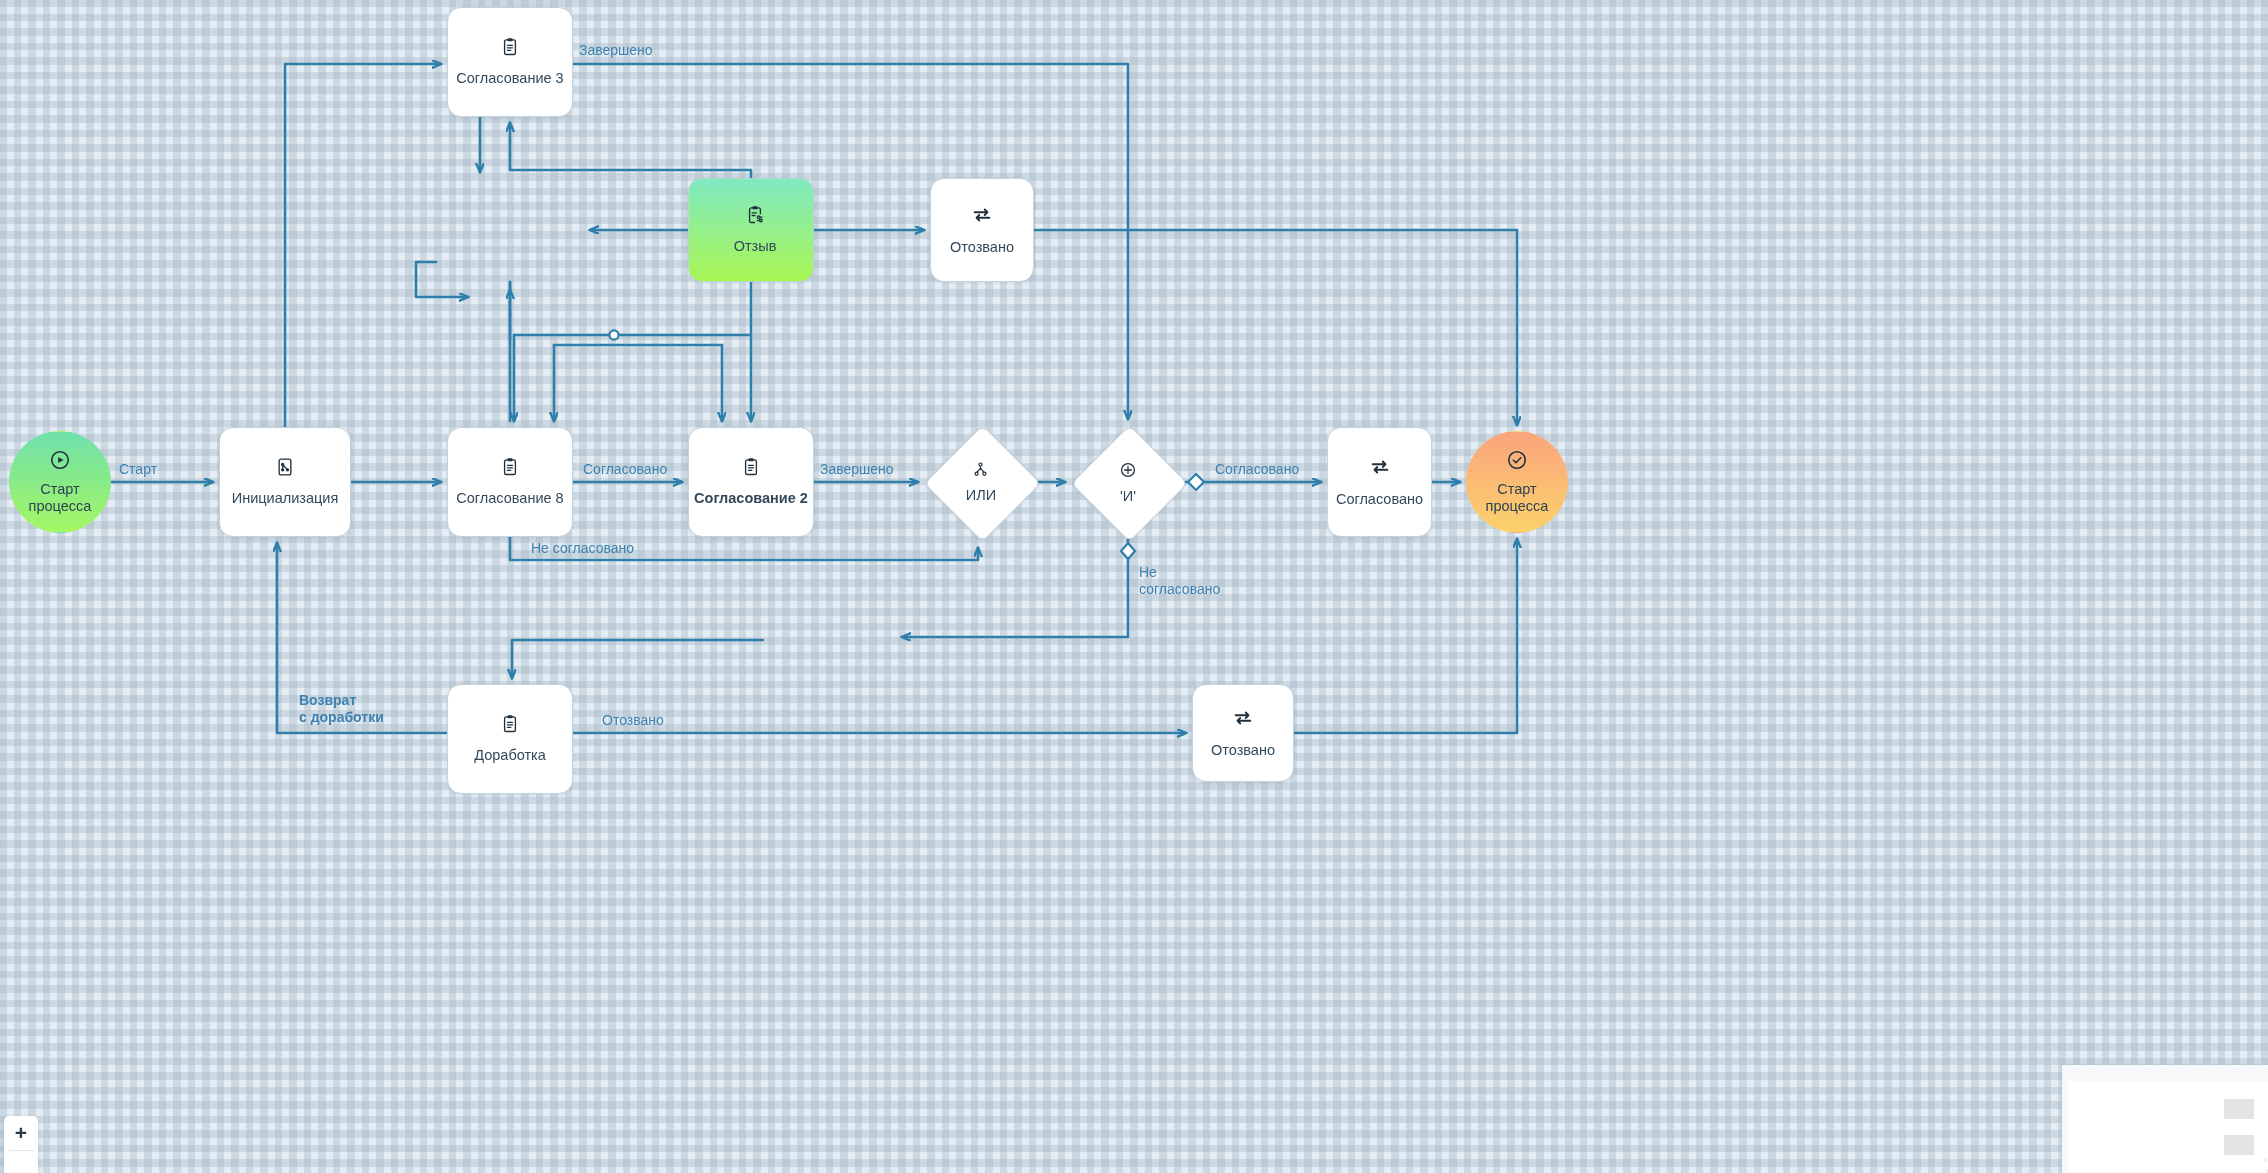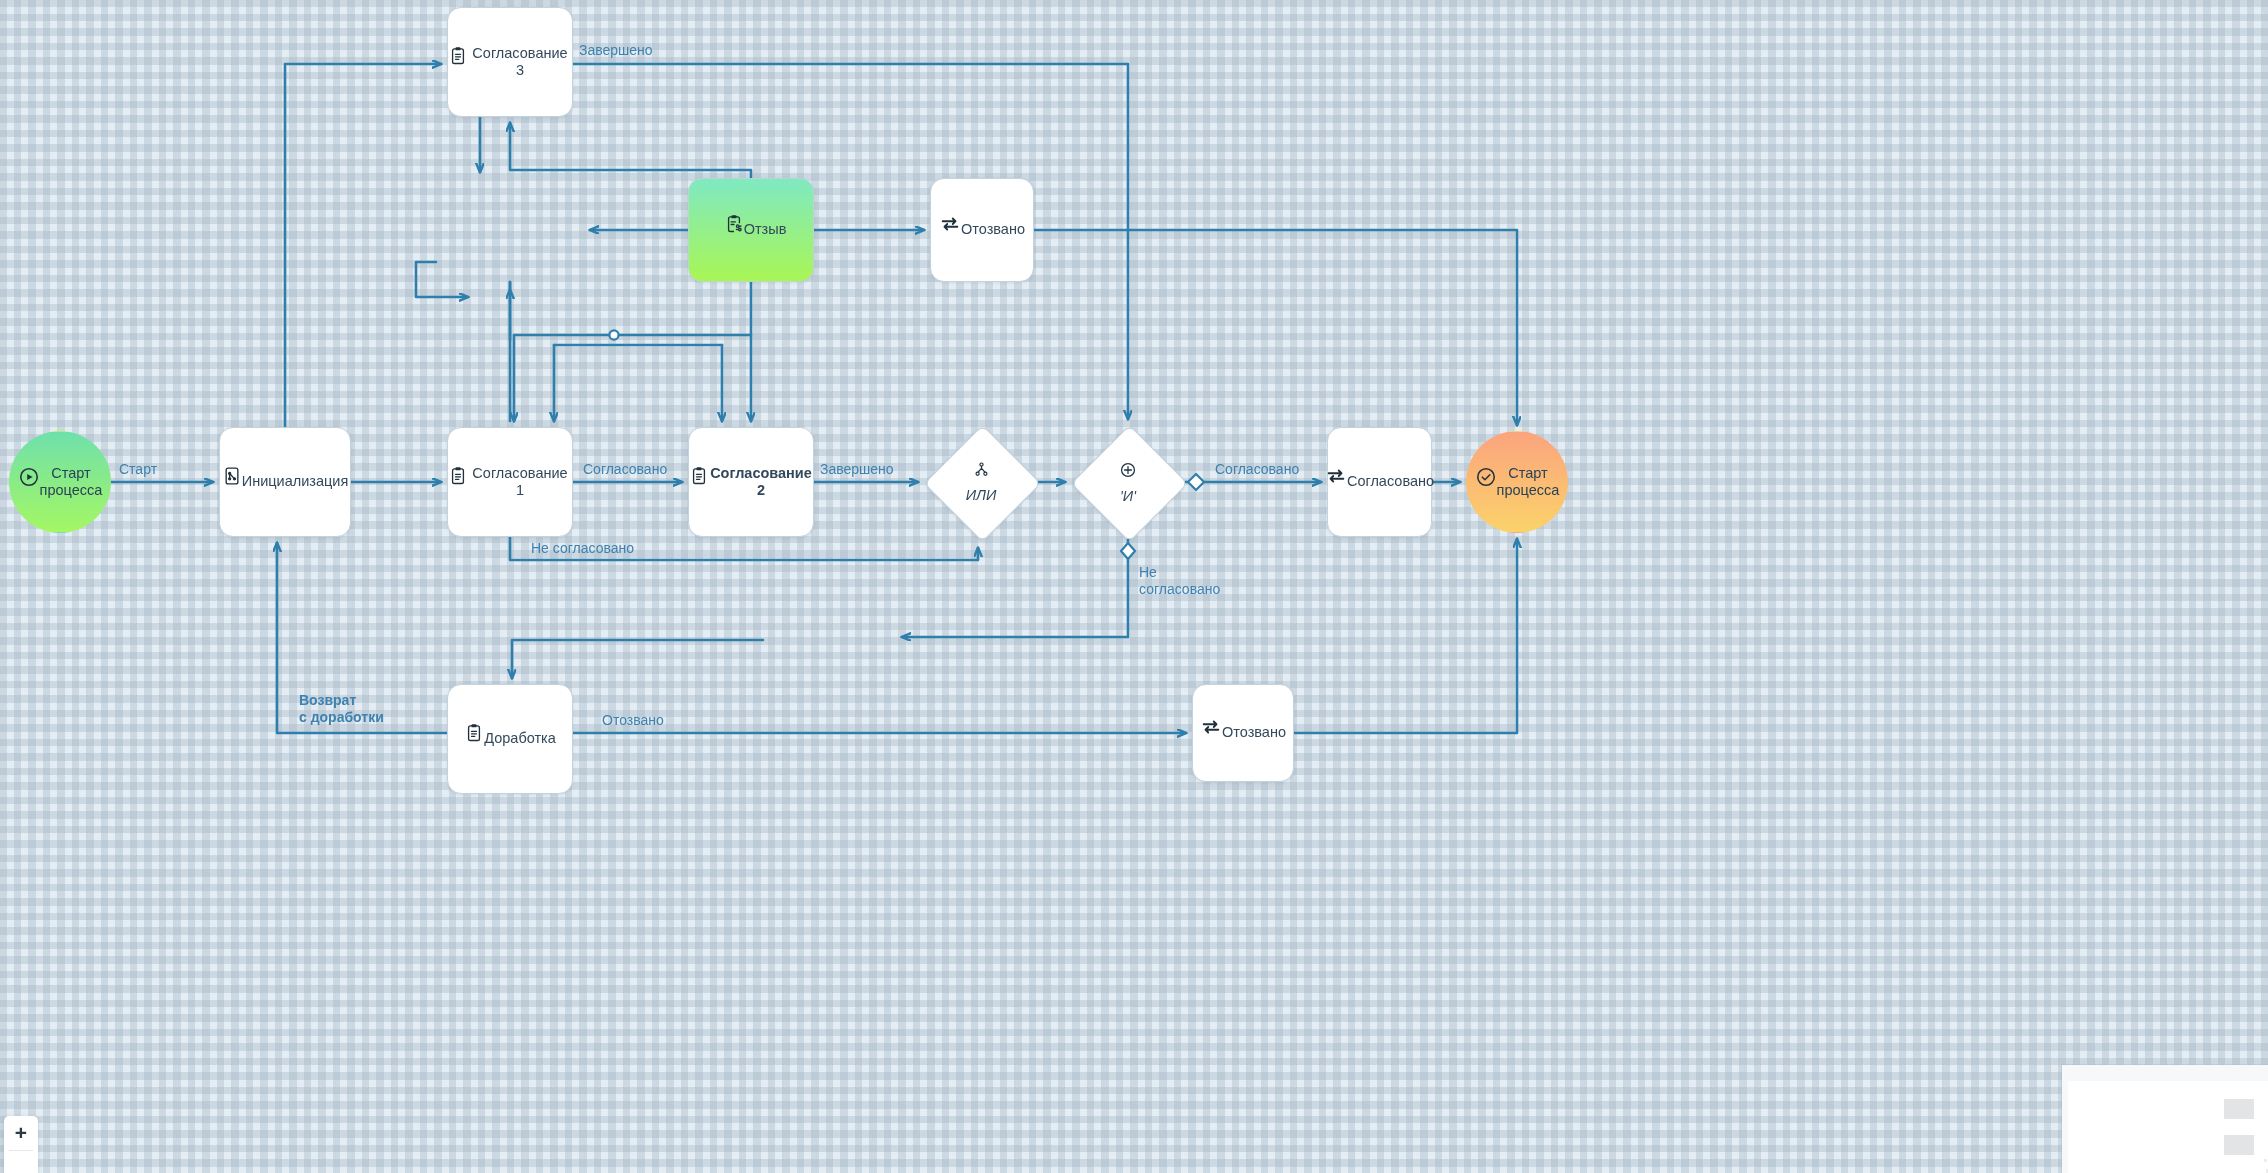--- a/index.html
+++ b/index.html
@@ -20,21 +20,21 @@
         rgba(150,170,185,.30) 0 7px, rgba(150,170,185,0) 7px 14px);
     background-size:29px 1px, 1px 29px;
     background-repeat:repeat;
     overflow:hidden;
   }
   svg.edges { position:absolute; left:0; top:0; width:2268px; height:1173px; pointer-events:none; }
 
   .node {
     position:absolute;
     box-sizing:border-box;
-    display:flex; 
+    display:flex; flex-direction:column;
     align-items:center; justify-content:center;
     color:#2b4255;
     z-index:5;
   }
   .task {
     width:126px; height:110px;
     background:#ffffff;
     border:1px solid #c3d3de;
     border-radius:14px;
     box-shadow:0 1px 3px rgba(40,70,95,.10);
@@ -60,21 +60,21 @@
   .gate { width:114px; height:114px; }
   .gate .shape {
     position:absolute; left:50%; top:50%;
     width:81px; height:81px; margin:-40.5px 0 0 -40.5px;
     background:#fff; border:1px solid #c3d3de;
     transform:rotate(45deg); border-radius:7px;
     box-shadow:0 1px 3px rgba(40,70,95,.10);
   }
   .gate .inner {
     position:relative; z-index:2;
-    display:flex; flex-direction:column; align-items:center; justify-content:flex-start;font-style:italic;
+    display:flex; flex-direction:column; align-items:center; justify-content:flex-start;
   }
   .gate .ico { margin-bottom:5px; color:#23333f; }
   .gate .lbl { font-size:14.5px; color:#33495b; }
 
   .edge-label {
     position:absolute;
     font-size:14px; line-height:1.2;
     color:#3d82b0; white-space:pre;
     z-index:6;
   }
@@ -204,21 +204,21 @@
   </div>
 
   <div class="node task" style="left:447px; top:427px;">
     <span class="ico">
       <svg width="20" height="20" viewBox="0 0 24 24" fill="none" stroke="#20303c" stroke-width="1.6">
         <rect x="5.5" y="3.5" width="13" height="17.5" rx="2.2"></rect>
         <rect x="9" y="1.6" width="6" height="3.6" rx="1.1" fill="#20303c" stroke="none"></rect>
         <path d="M9 10h6M9 13h6M9 16h4" stroke-linecap="round"></path>
       </svg>
     </span>
-    <span class="lbl">Согласование 1</span>
+    <span class="lbl">Согласование 8</span>
   </div>
 
   <div class="node task" style="left:688px; top:427px;font-weight:bold;">
     <span class="ico">
       <svg width="20" height="20" viewBox="0 0 24 24" fill="none" stroke="#20303c" stroke-width="1.6">
         <rect x="5.5" y="3.5" width="13" height="17.5" rx="2.2"></rect>
         <rect x="9" y="1.6" width="6" height="3.6" rx="1.1" fill="#20303c" stroke="none"></rect>
         <path d="M9 10h6M9 13h6M9 16h4" stroke-linecap="round"></path>
       </svg>
     </span>

